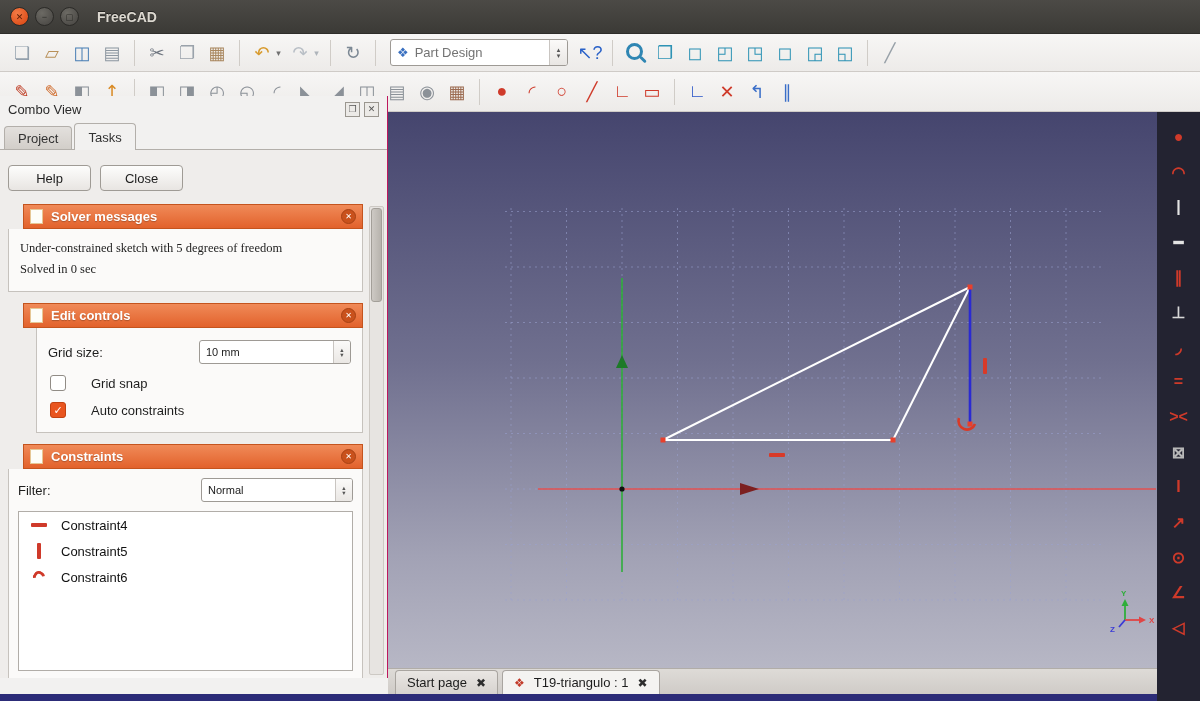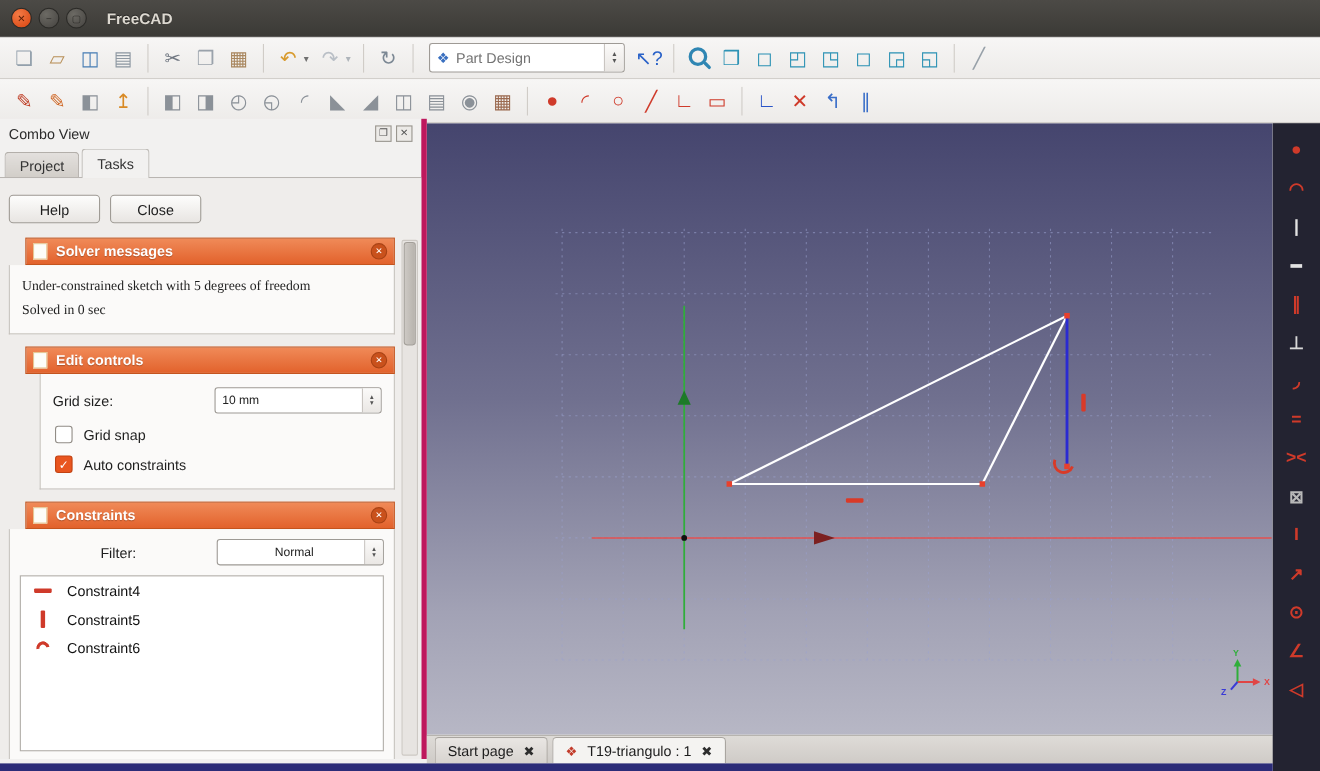--- a/index.html
+++ b/index.html
@@ -22,21 +22,21 @@
   .magnifier{position:relative;}
   .magnifier::before{content:"";position:absolute;left:5px;top:4px;width:11px;height:11px;border:3px solid #2f86b3;border-radius:50%;}
   .magnifier::after{content:"";position:absolute;left:18px;top:19px;width:8px;height:3px;background:#2f86b3;transform:rotate(45deg);border-radius:2px;}
   .wb-combo{display:inline-flex;align-items:center;height:27px;width:178px;background:#fff;border:1px solid #9e9a95;border-radius:3px;margin:0 6px;flex:0 0 auto;box-sizing:border-box;overflow:hidden;}
   .wb-ic{font-size:13px;color:#3a70c0;margin:0 6px;}
   .wb-label{font-size:13px;color:#737373;flex:1;}
   .wb-arrows{display:flex;flex-direction:column;align-items:center;justify-content:center;width:17px;height:100%;border-left:1px solid #c9c5c1;background:linear-gradient(#fbfaf9,#e9e6e3);font-size:7px;color:#555;line-height:6px;}
   .wb-arrows i{font-style:normal;}
 
   
-  .left-panel{position:absolute;left:0;top:108px;width:388px;height:582px;background:#f2f1f0;border-right:5px solid #be185d;box-sizing:border-box;}
+  .left-panel{position:absolute;left:0;top:96px;width:388px;height:582px;background:#f2f1f0;border-right:1px solid #be185d;box-sizing:border-box;}
   .cv-header{height:26px;display:flex;align-items:center;padding:0 8px;}
   .cv-title{font-size:13px;color:#2b2b2b;flex:1;}
   .cv-hicon{width:15px;height:15px;font-size:9px;color:#555;border:1px solid #9a968f;display:flex;align-items:center;justify-content:center;margin-left:4px;background:#eceae7;box-sizing:border-box;}
   .cv-tabs{height:27px;display:flex;align-items:flex-end;padding-left:4px;border-bottom:1px solid #b3afaa;}
   .cv-tab{height:23px;display:flex;align-items:center;padding:0 13px;font-size:13px;color:#333;background:linear-gradient(#e3e0dd,#d2cec9);border:1px solid #b3afaa;border-bottom:none;border-radius:4px 4px 0 0;margin-right:2px;box-sizing:border-box;cursor:default;}
   .cv-tab.active{background:#f2f1f0;height:27px;position:relative;top:1px;}
   .cv-content{position:absolute;top:54px;bottom:0;left:0;right:0;background:#efedeb;overflow:hidden;padding:0 24px 0 8px;box-sizing:border-box;}
   .task-buttons{display:flex;gap:9px;margin:15px 0 13px;}
   .qtbtn{min-width:83px;height:26px;font-size:13px;font-family:inherit;color:#1d1d1d;background:linear-gradient(#fdfdfc,#e8e5e2);border:1px solid #9f9b95;border-radius:4px;cursor:default;}
   .section{margin-top:11px;}
@@ -47,25 +47,25 @@
   .sec-body{background:#fbfaf9;border:1px solid #c6c2bd;border-top:none;box-sizing:border-box;}
   .solver-body{padding:9px 11px 11px;}
   .solver-line{font-family:"Liberation Serif",serif;font-size:12.5px;color:#1e1e1e;line-height:21px;}
   .ec-body{padding:12px 11px 14px;margin-left:28px;}
   .form-row{display:flex;align-items:center;margin-bottom:2px;}
   .flabel{font-size:13px;color:#1e1e1e;flex:1;}
   .spinbox{width:152px;height:24px;background:#fff;border:1px solid #9e9a95;border-radius:3px;display:flex;align-items:center;box-sizing:border-box;overflow:hidden;}
   .spin-val{flex:1;font-size:11px;color:#222;padding-left:6px;}
   .spin-arrows{width:16px;height:100%;border-left:1px solid #c9c5c1;display:flex;flex-direction:column;align-items:center;justify-content:center;font-size:6.5px;color:#555;line-height:5.5px;background:linear-gradient(#fbfaf9,#eae7e4);}
   .spin-arrows i{font-style:normal;}
-  .check-row{display:flex;align-items:center;gap:10px;margin-top:11px;padding-left:2px;}
+  .check-row{display:flex;align-items:center;gap:25px;margin-top:11px;padding-left:2px;}
   .checkbox{width:16px;height:16px;border:1px solid #918c86;border-radius:3px;background:#fff;display:flex;align-items:center;justify-content:center;font-size:11px;color:transparent;box-sizing:border-box;}
   .checkbox.checked{background:#e9551f;border-color:#c24212;color:#fff;}
   .clabel{font-size:13px;color:#1e1e1e;}
-  .cn-body{padding:9px 9px 9px;text-align:center;}
+  .cn-body{padding:9px 9px 9px;}
   .listbox{margin-top:9px;height:158px;background:#fff;border:1px solid #b1ada8;overflow:hidden;}
   .lb-item{height:26px;display:flex;align-items:center;gap:13px;padding-left:11px;font-size:13px;color:#111;}
   .ci{width:18px;display:flex;align-items:center;justify-content:center;flex:0 0 auto;}
   .ci-h{width:16px;height:4px;background:#cf3a2a;border-radius:1px;}
   .ci-v{width:4px;height:16px;background:#cf3a2a;border-radius:1px;}
   .ci-a{width:12px;height:12px;border:3px solid transparent;border-left-color:#cf3a2a;border-top-color:#cf3a2a;border-radius:50%;transform:rotate(35deg);box-sizing:border-box;}
   .cv-scrollbar{position:absolute;top:56px;right:3px;bottom:3px;width:15px;background:#e7e4e1;border:1px solid #cdc9c4;border-radius:2px;box-sizing:border-box;}
   .cv-scrollbar .thumb{position:absolute;top:1px;left:1px;right:1px;height:92px;background:linear-gradient(90deg,#cdc9c4,#b7b3ad);border:1px solid #a39f99;border-radius:3px;}
 
   

